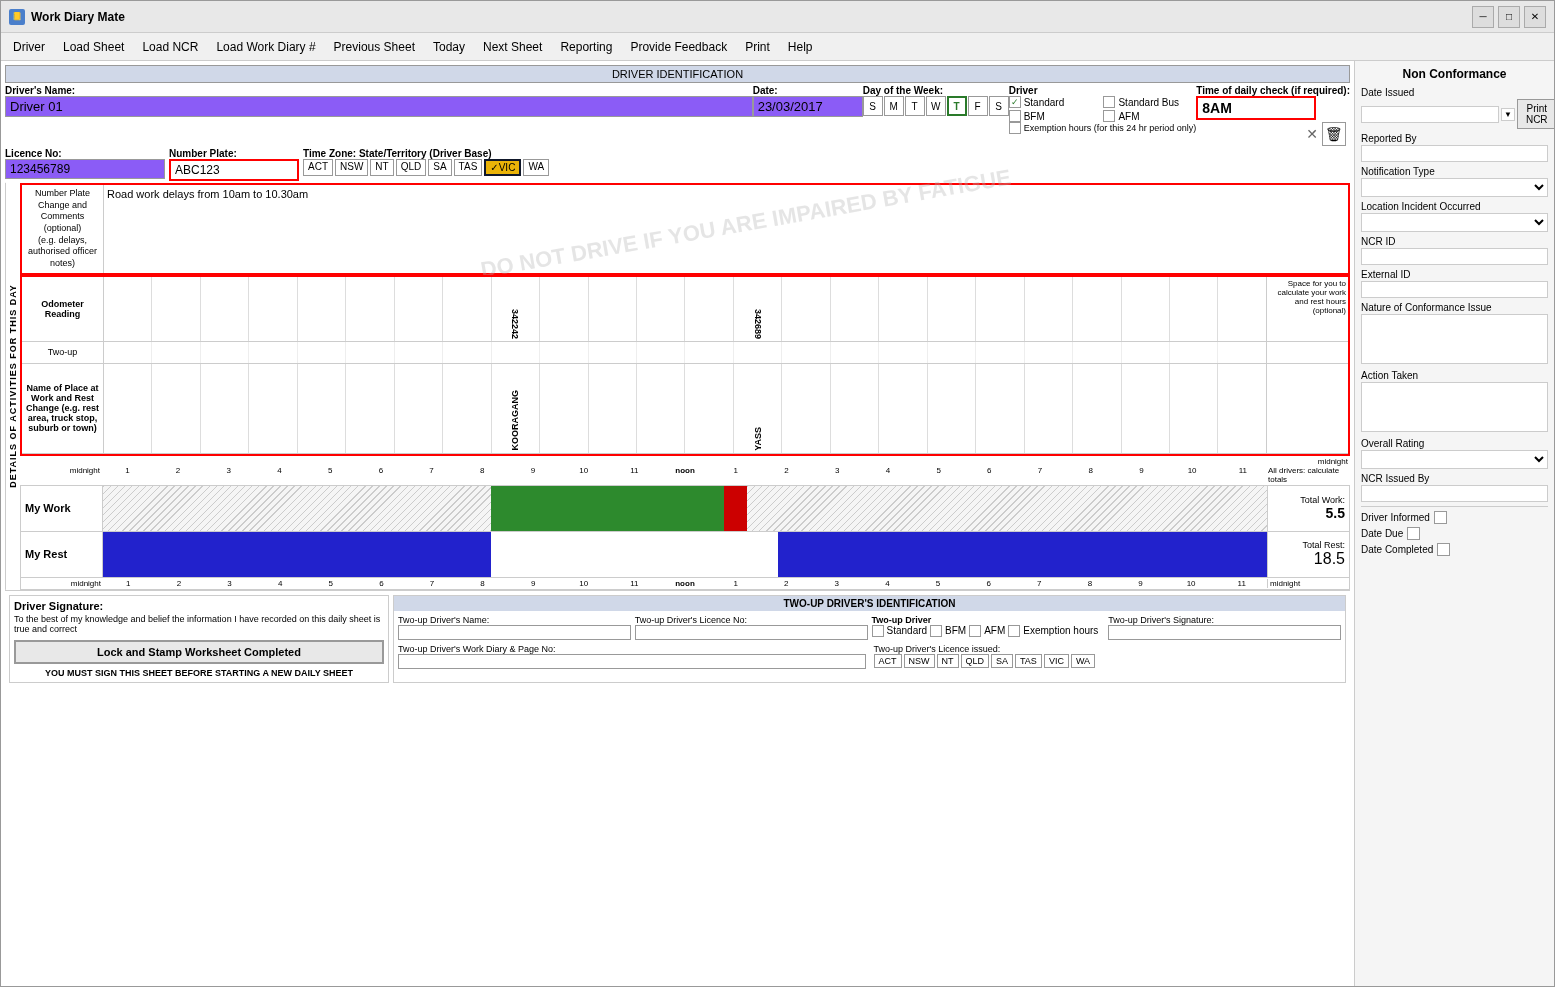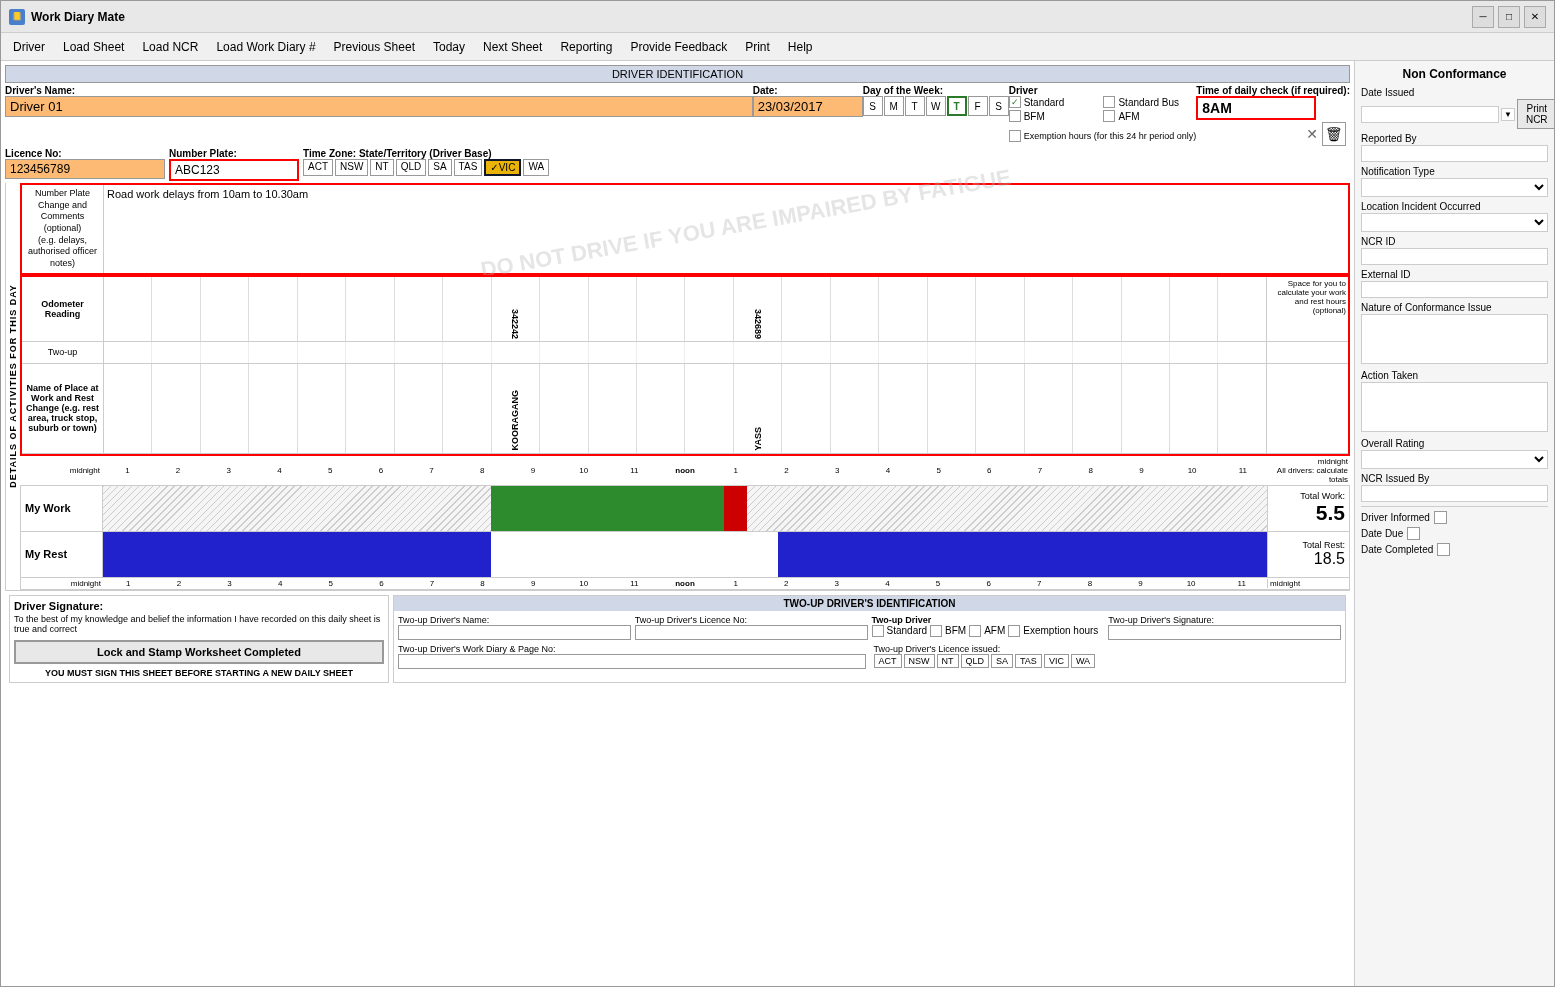--- a/index.html
+++ b/index.html
@@ -29,21 +29,21 @@
     
     
     .diary-title { text-align: center; font-size: 16px; font-weight: bold; margin: 4px 0; }
     .work-diary-input { border: 2px solid red; padding: 2px 6px; font-size: 14px; font-weight: bold; font-family: Arial; min-width: 120px; }
     
     
     .section-header { background: #d0d8e8; text-align: center; font-size: 11px; font-weight: normal; padding: 2px; border: 1px solid #999; margin-bottom: 2px; }
     
     .field-group { display: flex; flex-direction: column; }
     .field-label { font-size: 10px; font-weight: bold; }
-    .field-input { border: 1px solid #999; padding: 2px 4px; font-size: 12px; background: #fdba74; }
+    .field-input { border: 1px solid #999; padding: 2px 4px; font-size: 12px; background: #8b5cf6; }
     .field-input-red { border: 2px solid red; padding: 2px 4px; font-size: 12px; background: white; }
     .dow-btn { width: 20px; height: 20px; border: 1px solid #999; background: white; display: flex; align-items: center; justify-content: center; font-size: 10px; cursor: pointer; }
     .dow-btn.active { background: white; border: 2px solid #2a7a2a; color: #2a7a2a; font-weight: bold; }
     .checkbox-option { display: flex; align-items: center; gap: 3px; font-size: 10px; white-space: nowrap; }
     .cb { width: 12px; height: 12px; border: 1px solid #999; background: white; display: flex; align-items: center; justify-content: center; }
     .cb.checked { color: #2a7a2a; font-size: 9px; }
     .tz-btn { padding: 1px 4px; border: 1px solid #999; background: white; font-size: 10px; cursor: pointer; }
     .tz-btn.active { background: #eab308; border: 2px solid #0f172a; }
     
     
@@ -165,21 +165,21 @@
             </div>
             <div class="checkbox-option">
               <div class="cb"></div>
               <span>BFM</span>
             </div>
             <div class="checkbox-option">
               <div class="cb"></div>
               <span>AFM</span>
             </div>
           </div>
-          <div class="checkbox-option" style="margin-top:8px;">
+          <div class="checkbox-option" style="margin-top:0;">
             <div class="cb"></div>
             <span style="font-size:9px;">Exemption hours (for this 24 hr period only)</span>
           </div>
         </div>
 
         <div class="field-group">
           <span class="field-label" style="font-size:10px;">Time of daily check (if required):</span>
           <input class="field-input-red" value="8AM" style="width: 120px; font-size: 14px; font-weight: bold;">
           <div class="actions-row" style="margin-top:2px;">
             <span class="x-icon">✕</span>
@@ -360,39 +360,39 @@
               <div style="flex:1; text-align:center; font-size:8px;">5</div>
               <div style="flex:1; text-align:center; font-size:8px;">6</div>
               <div style="flex:1; text-align:center; font-size:8px;">7</div>
               <div style="flex:1; text-align:center; font-size:8px;">8</div>
               <div style="flex:1; text-align:center; font-size:8px;">9</div>
               <div style="flex:1; text-align:center; font-size:8px;">10</div>
               <div style="flex:1; text-align:center; font-size:8px;">11</div>
             </div>
             <div style="width:82px; display:flex; flex-direction:column; align-items:flex-end; font-size:8px; padding-right:2px;">
               <span>midnight</span>
-              <span style="text-align:right;">All drivers: calculate totals</span>
+              <span style="">All drivers: calculate totals</span>
             </div>
           </div>
 
           <div style="display:flex; border:1px solid #ccc; border-bottom:none;">
             <div style="width:82px; font-size:11px; font-weight:bold; display:flex; align-items:center; padding-left:4px; border-right:1px solid #ccc;">My Work</div>
             <div style="flex:1; position:relative; background:white; height:45px;">
 
               <div style="position:absolute;left:0;top:0;bottom:0;width:33.33%;background:repeating-linear-gradient(135deg,#ccc,#ccc 1px,#f5f5f5 1px,#f5f5f5 5px);"></div>
 
               <div style="position:absolute;left:33.33%;top:0;bottom:0;width:20%;background:#2d8a2d;"></div>
 
               <div style="position:absolute;left:53.33%;top:0;bottom:0;width:2.0%;background:#cc0000;"></div>
 
               <div style="position:absolute;left:55.33%;top:0;bottom:0;right:0;background:repeating-linear-gradient(135deg,#ccc,#ccc 1px,#f5f5f5 1px,#f5f5f5 5px);"></div>
             </div>
             <div style="width:82px; font-size:10px; text-align:right; padding:2px 4px; border-left:1px solid #ccc; display:flex; flex-direction:column; justify-content:center; align-items:flex-end;">
               <span style="font-size:9px;">Total Work:</span>
-              <span style="font-size:21px; font-weight:bold;">5.5</span>
+              <span style="font-size:14px; font-weight:bold;">5.5</span>
             </div>
           </div>
 
           <div style="display:flex; border:1px solid #ccc; border-bottom:none;">
             <div style="width:82px; font-size:11px; font-weight:bold; display:flex; align-items:center; padding-left:4px; border-right:1px solid #ccc;">My Rest</div>
             <div style="flex:1; position:relative; background:white; height:45px;">
 
               <div style="position:absolute;left:0;top:0;bottom:0;width:33.33%;background:#2222cc;"></div>
 
               <div style="position:absolute;left:58%;top:0;bottom:0;right:0;background:#2222cc;"></div>

